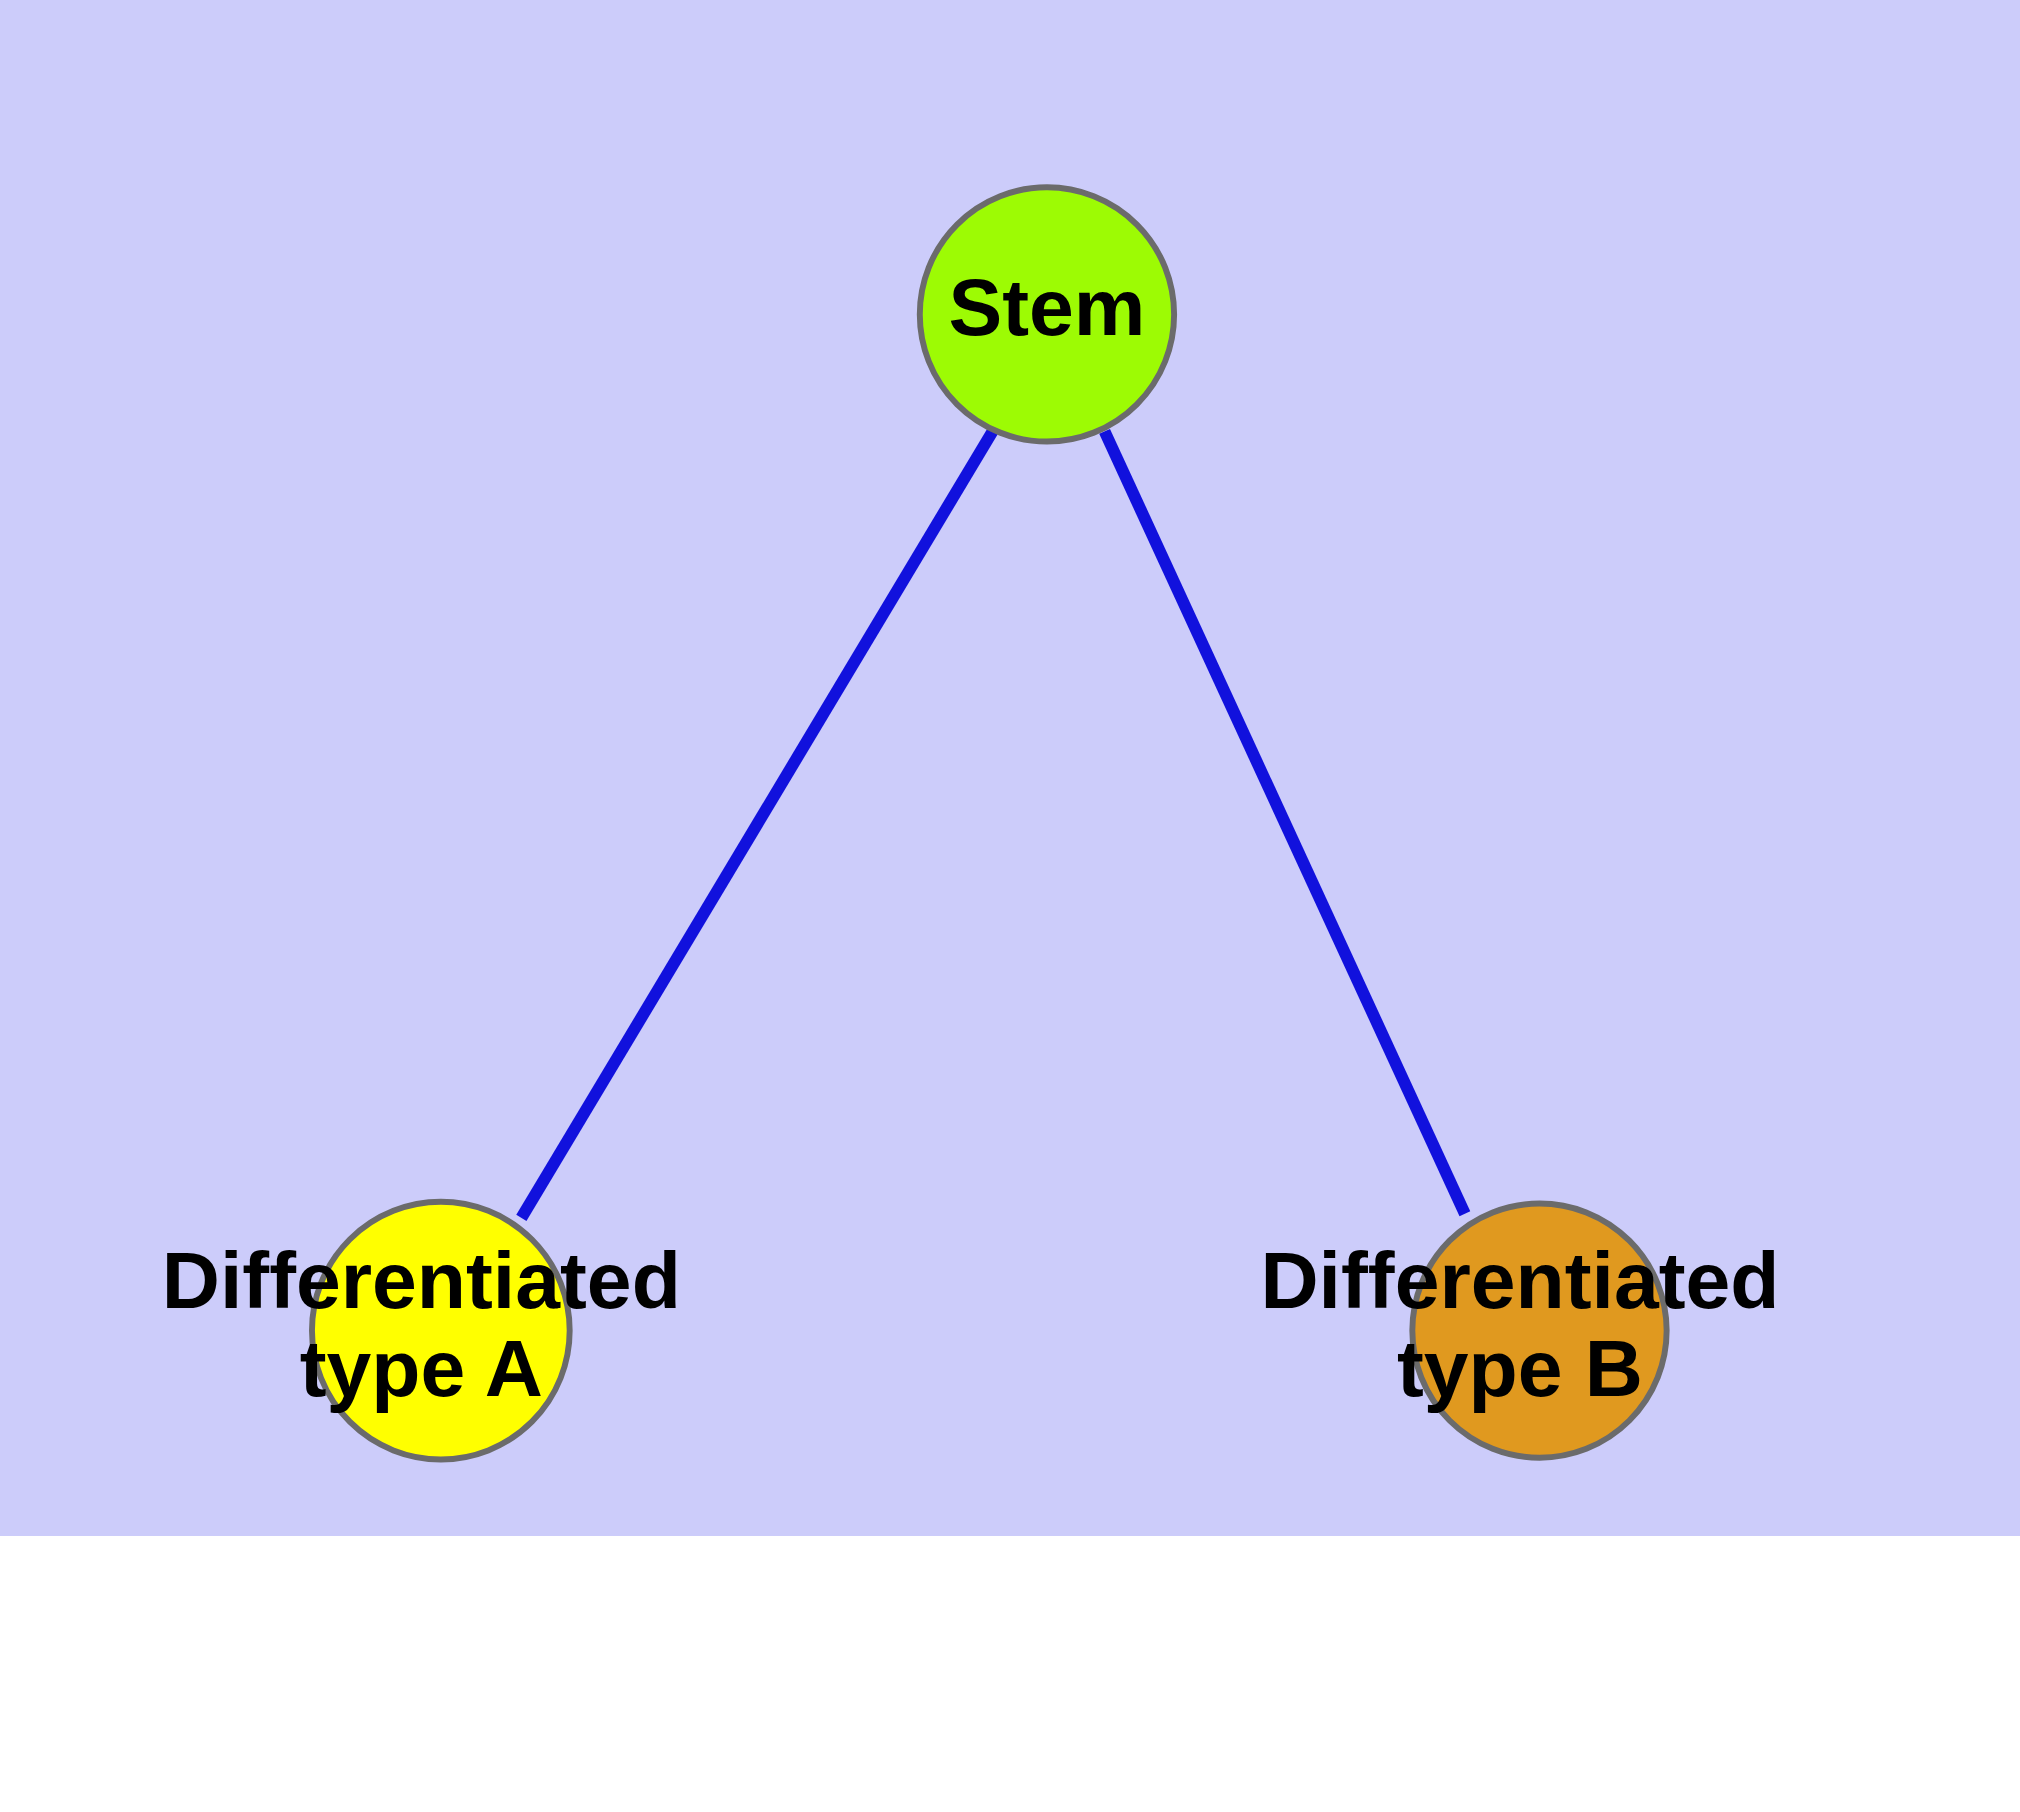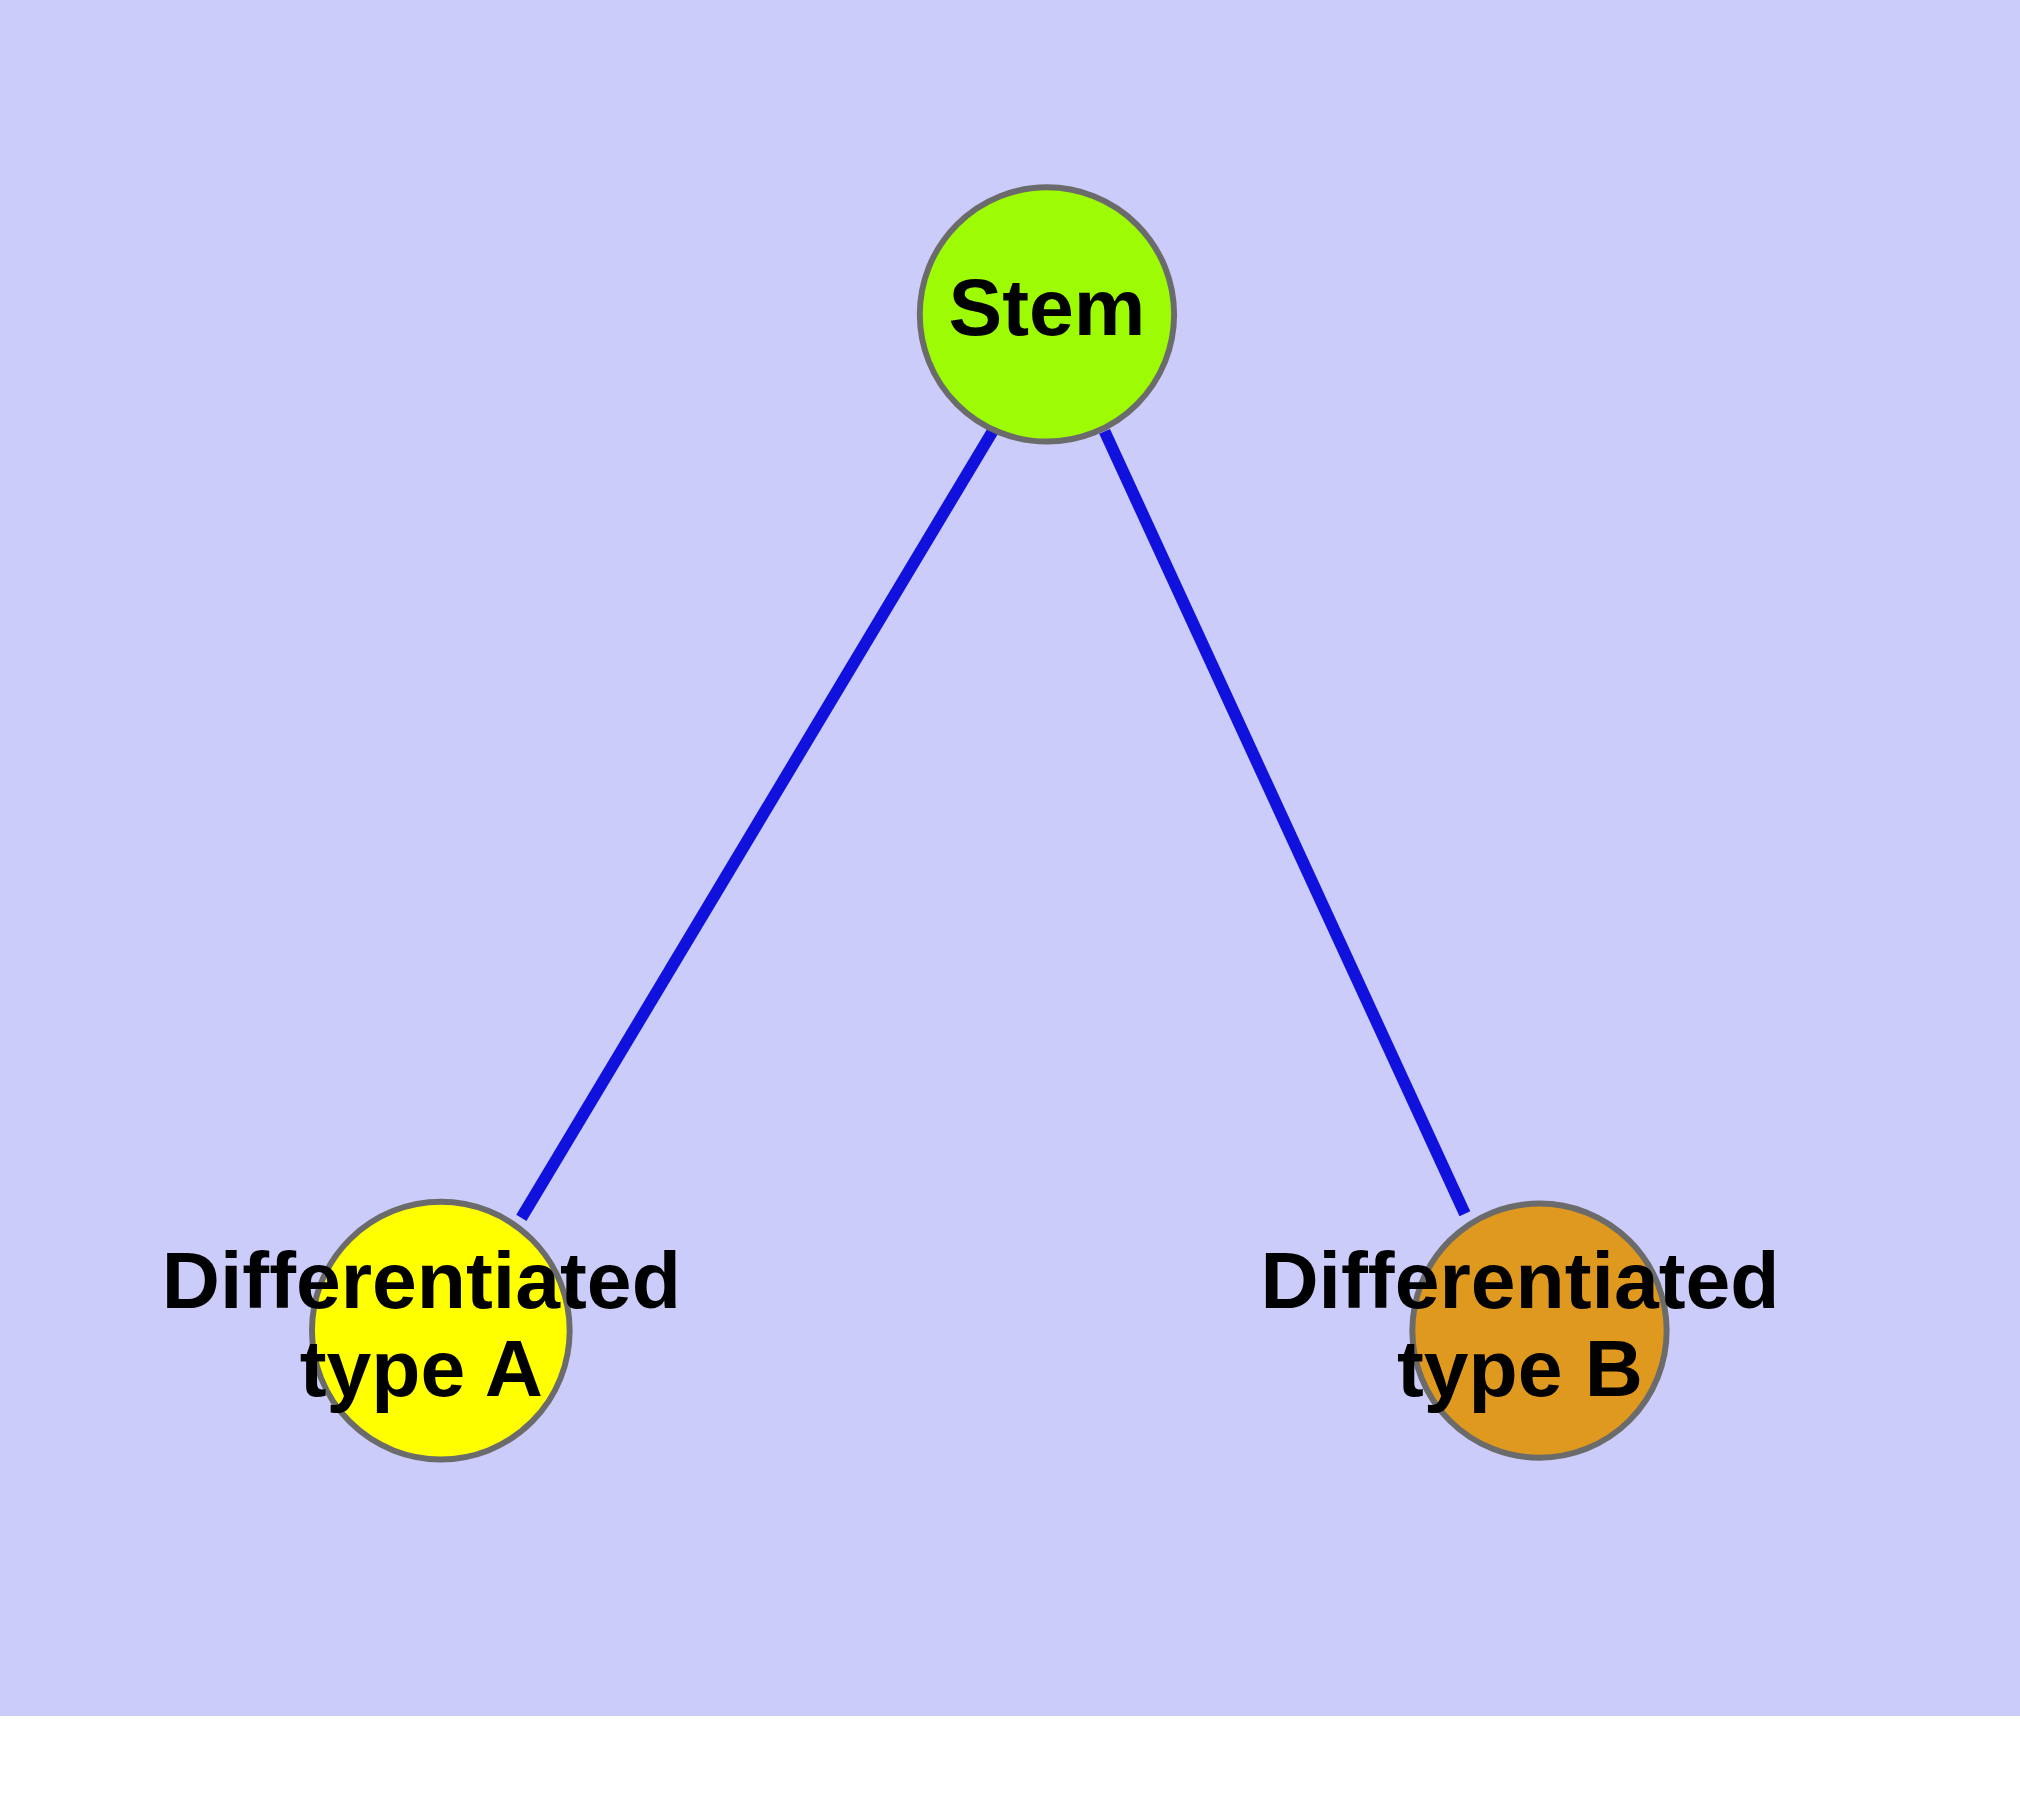--- a/index.html
+++ b/index.html
@@ -36,21 +36,21 @@
     font-size: 95px;
     fill: #000000;
     dominant-baseline: middle;
     text-anchor: middle;
     paint-order: normal;
   }
 </style>
 </head>
 <body>
 
-<div id="canvas" style="width: 2021px; height: 1716px; background: rgb(204, 204, 250);">
+<div id="canvas" style="width: 2021px; height: 1536px; background: rgb(204, 204, 250);">
   <svg id="graph-svg" viewBox="0 0 2384 2138" preserveAspectRatio="none" xmlns="http://www.w3.org/2000/svg" style="width: 2021px; height: 1812px;">
 
     <rect id="bg-rect" x="0" y="0" width="2384" height="2138" fill="#ccccfa"></rect>
 
     <g id="edges-layer">
         <line x1="1172" y1="507" x2="615" y2="1437" stroke="#1111dd" stroke-width="14" class="graph-edge"></line>
         <line x1="1303" y1="509" x2="1728" y2="1432" stroke="#1111dd" stroke-width="14" class="graph-edge"></line>
       </g>
     <g id="nodes-layer">
         <circle cx="1235" cy="371" r="150" fill="#9dfb04" stroke="#6b6b6b" stroke-width="7" class="node-circle"></circle>

